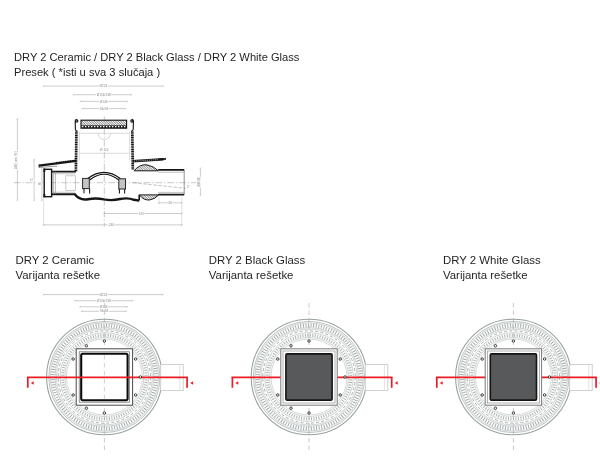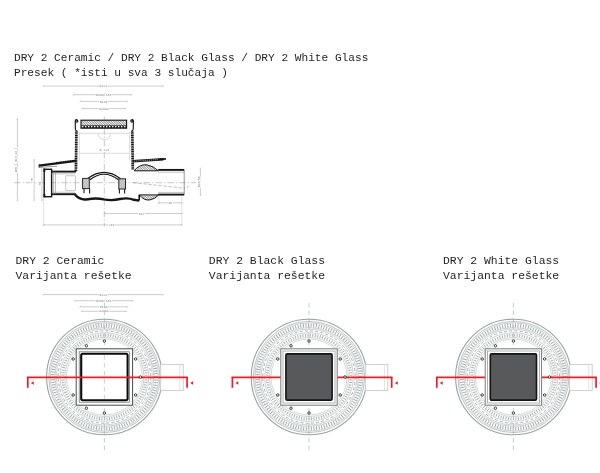--- a/index.html
+++ b/index.html
@@ -1,17 +1,17 @@
 <!DOCTYPE html>
 <html><head>
 <meta charset="utf-8">
 <style>
 html,body{margin:0;padding:0;background:#fff;}
 #page{position:relative;width:600px;height:473px;overflow:hidden;background:#fff;
-font-family:Liberation Mono, monospace;}
+font-family:Liberation Sans, sans-serif;border-radius:29px;}
 svg{position:absolute;left:0;top:0;}
 </style>
 </head>
 <body>
 <div id="page">
 <svg width="600" height="473" viewBox="0 0 600 473">
 <defs>
 <pattern id="h1" width="1.7" height="1.7" patternUnits="userSpaceOnUse" patternTransform="rotate(45)">
   <rect width="1.7" height="1.7" fill="#ffffff"></rect>
   <line x1="0" y1="0" x2="1.7" y2="0" stroke="#161616" stroke-width="0.85"></line>

